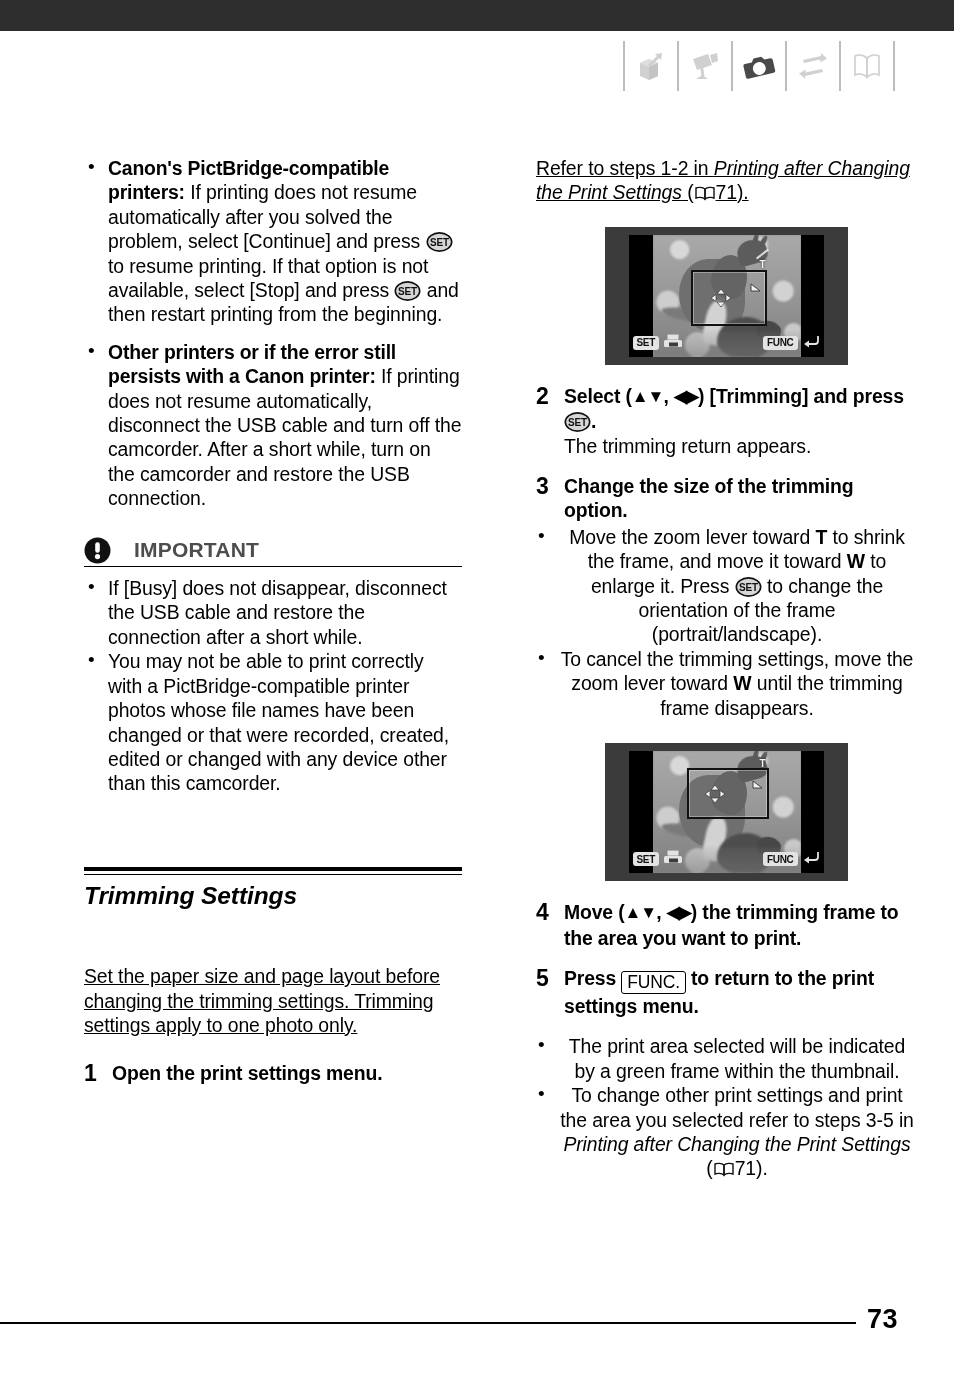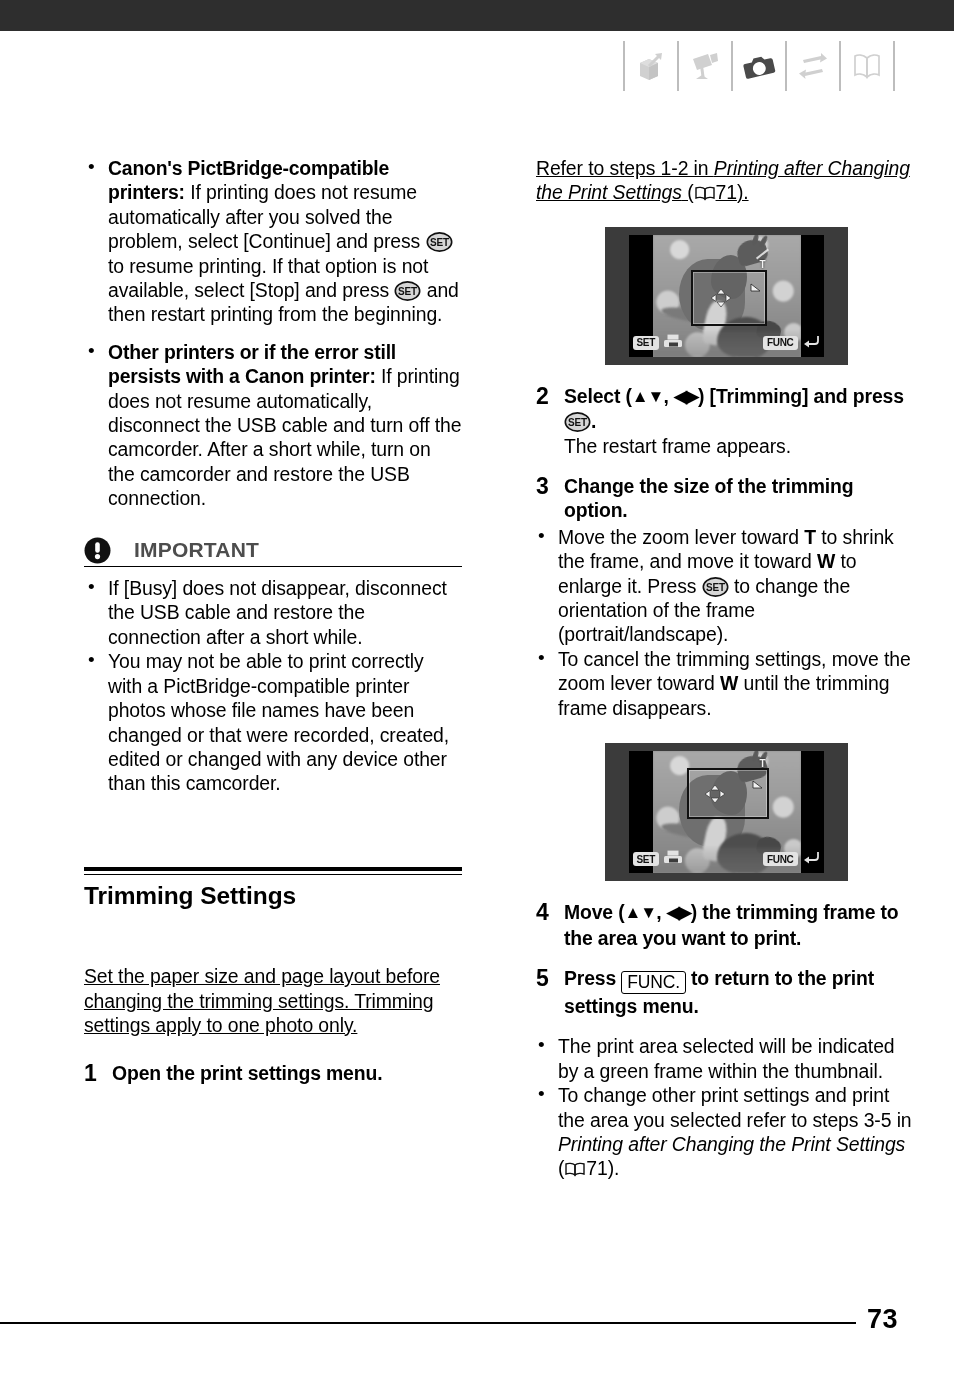--- a/index.html
+++ b/index.html
@@ -151,20 +151,21 @@
   
   .rule-thick { width: 100%; height: 4.4px; background: #000; }
   .rule-hair  { width: 100%; height: 1.4px; background: #000; margin-top: 2.6px; }
   .section-title {
     font-family: "Liberation Sans Narrow", "Liberation Sans", sans-serif;
     font-stretch: condensed;
     font-weight: bold;
     font-size: 24.5px;
     letter-spacing: -0.1px;
     margin-top: 7px;
+    font-style: italic;
   }
 
   
   .step {
     display: flex;
     align-items: flex-start;
   }
   .step-num {
     font-weight: bold;
     font-size: 23px;
@@ -180,21 +181,21 @@
     letter-spacing: -0.15px;
     flex: 1;
   }
   .step-note {
     font-size: 19.4px;
     line-height: 24.4px;
     margin-left: 28px;
     font-weight: normal;
     letter-spacing: -0.1px;
   }
-  .step-sub { margin-left: 28px; }
+  .step-sub { margin-left: 28px; text-align: center; }
 
   
   .arr { letter-spacing: -1px; font-size: 17px; vertical-align: 1px; }
 
   
   .screen {
     width: 243px;
     height: 138px;
     background: #3b3b3b;
     position: relative;
@@ -560,21 +561,21 @@
     </div>
   </div>
 
   <div class="step" style="margin-top:19px;">
     <div class="step-num">2</div>
     <div class="step-body"><span>Select (</span><span class="arr">▲▼</span><span>, </span><span class="arr">◀▶</span><span>) [Trimming] and press </span><span class="set-ico"><svg width="27" height="20" viewBox="0 0 27 20">
             <ellipse cx="13.5" cy="10" rx="12.2" ry="9.1" fill="#d6d6d6" stroke="#111" stroke-width="1.6"></ellipse>
             <text x="13.5" y="14" font-family="Liberation Sans, sans-serif" font-size="10" font-weight="bold" text-anchor="middle" fill="#111">SET</text>
           </svg></span><span>.</span></div>
   </div>
-  <div class="step-note">The restart frame appears.</div>
+  <div class="step-note">The trimming return appears.</div>
 
   <div class="step" style="margin-top:16px;">
     <div class="step-num">3</div>
     <div class="step-body">Change the size of the trimming option.</div>
   </div>
   <ul class="bullets sub step-sub" style="margin-top:2px;">
     <li><span>Move the zoom lever toward </span><span class="bold">T</span><span> to shrink the frame, and move it toward </span><span class="bold">W</span><span> to enlarge it. Press </span><span class="set-ico"><svg width="27" height="20" viewBox="0 0 27 20">
             <ellipse cx="13.5" cy="10" rx="12.2" ry="9.1" fill="#d6d6d6" stroke="#111" stroke-width="1.6"></ellipse>
             <text x="13.5" y="14" font-family="Liberation Sans, sans-serif" font-size="10" font-weight="bold" text-anchor="middle" fill="#111">SET</text>
           </svg></span><span> to change the orientation of the frame (portrait/landscape).</span></li>

